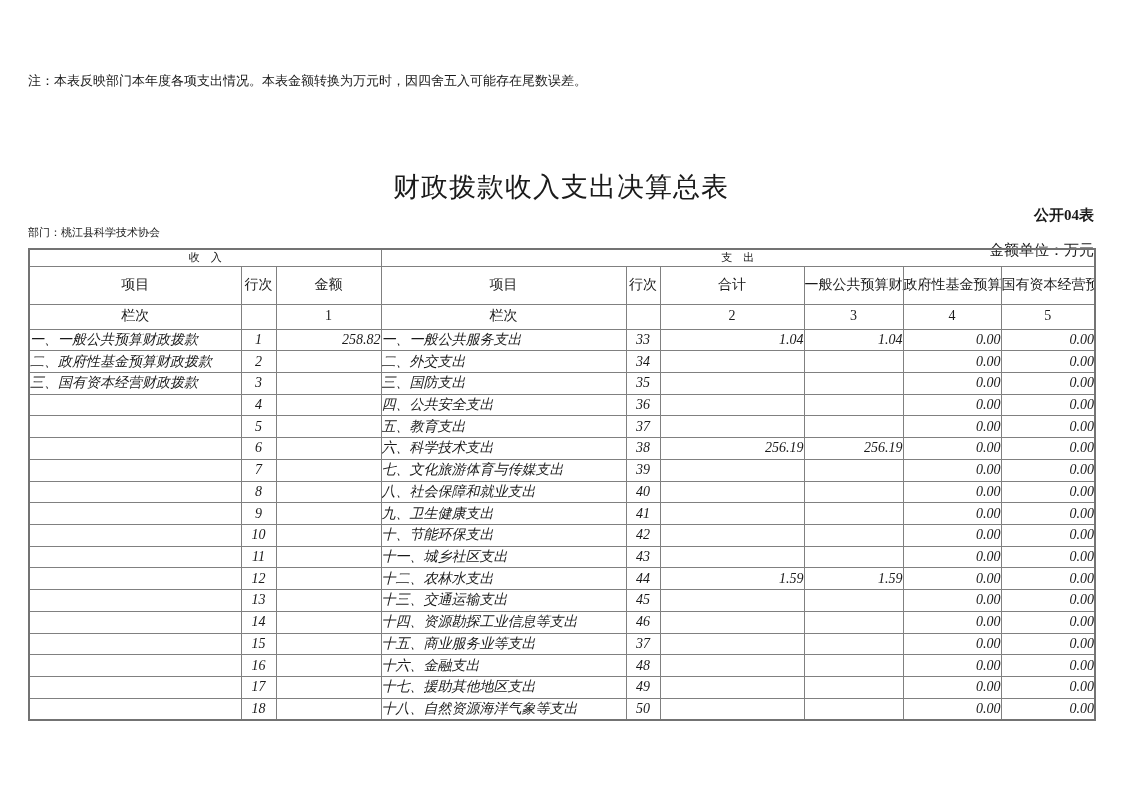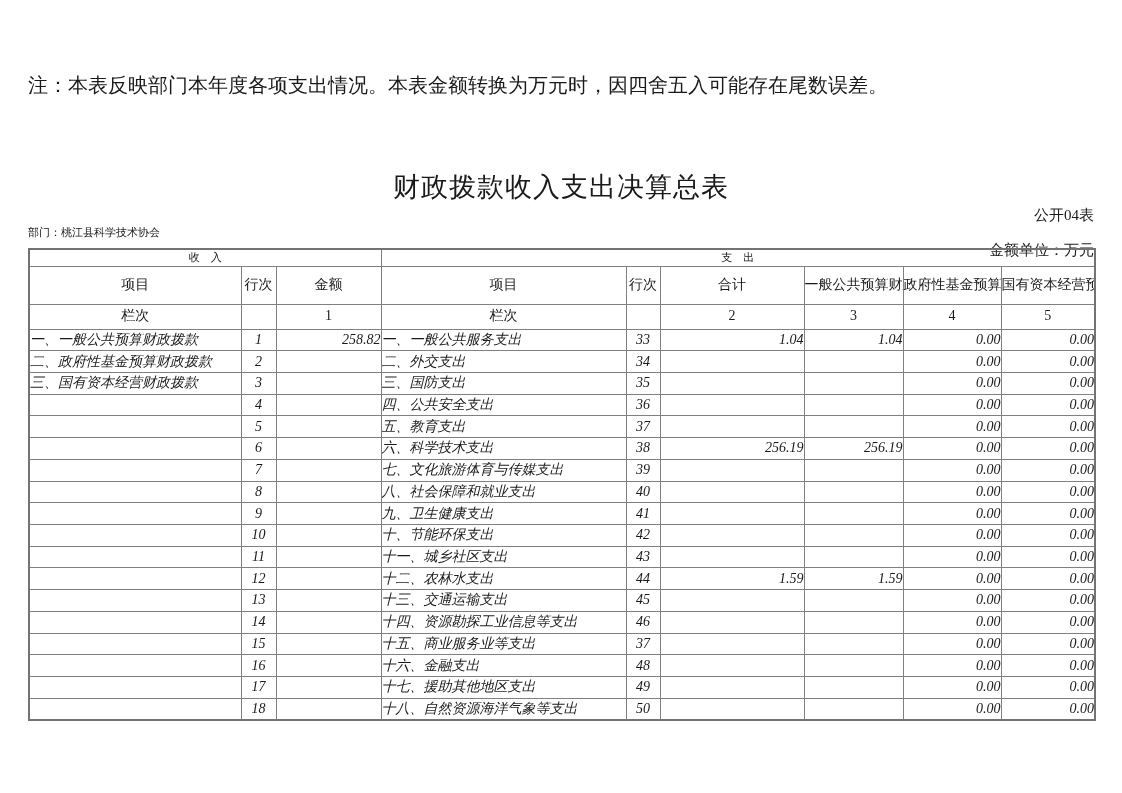--- a/index.html
+++ b/index.html
@@ -6,30 +6,31 @@
   body {
     width: 1122px; height: 793px;
     background: #ffffff;
     position: relative;
     font-family: "Liberation Serif", "DejaVu Serif", serif;
     color: #1a1a1a;
     overflow: hidden;
   }
   .note {
     position: absolute; left: 28px; top: 72px;
-    font-size: 20px; white-space: nowrap;
+    font-size: 13px; white-space: nowrap;
   }
   .title {
     position: absolute; left: 0; right: 0; top: 169px;
     margin: 0; text-align: center;
     font-size: 27px; font-weight: normal; letter-spacing: 1px;
   }
   .table-code {
     position: absolute; right: 28px; top: 206px;
     font-size: 15px;
+    font-weight: bold;
   }
   .dept-label {
     position: absolute; left: 28px; top: 225px;
     font-size: 11px;
   }
   .unit-label {
     position: absolute; right: 28px; top: 225px;
     font-size: 15px;
     margin-top: 16px;
   }

